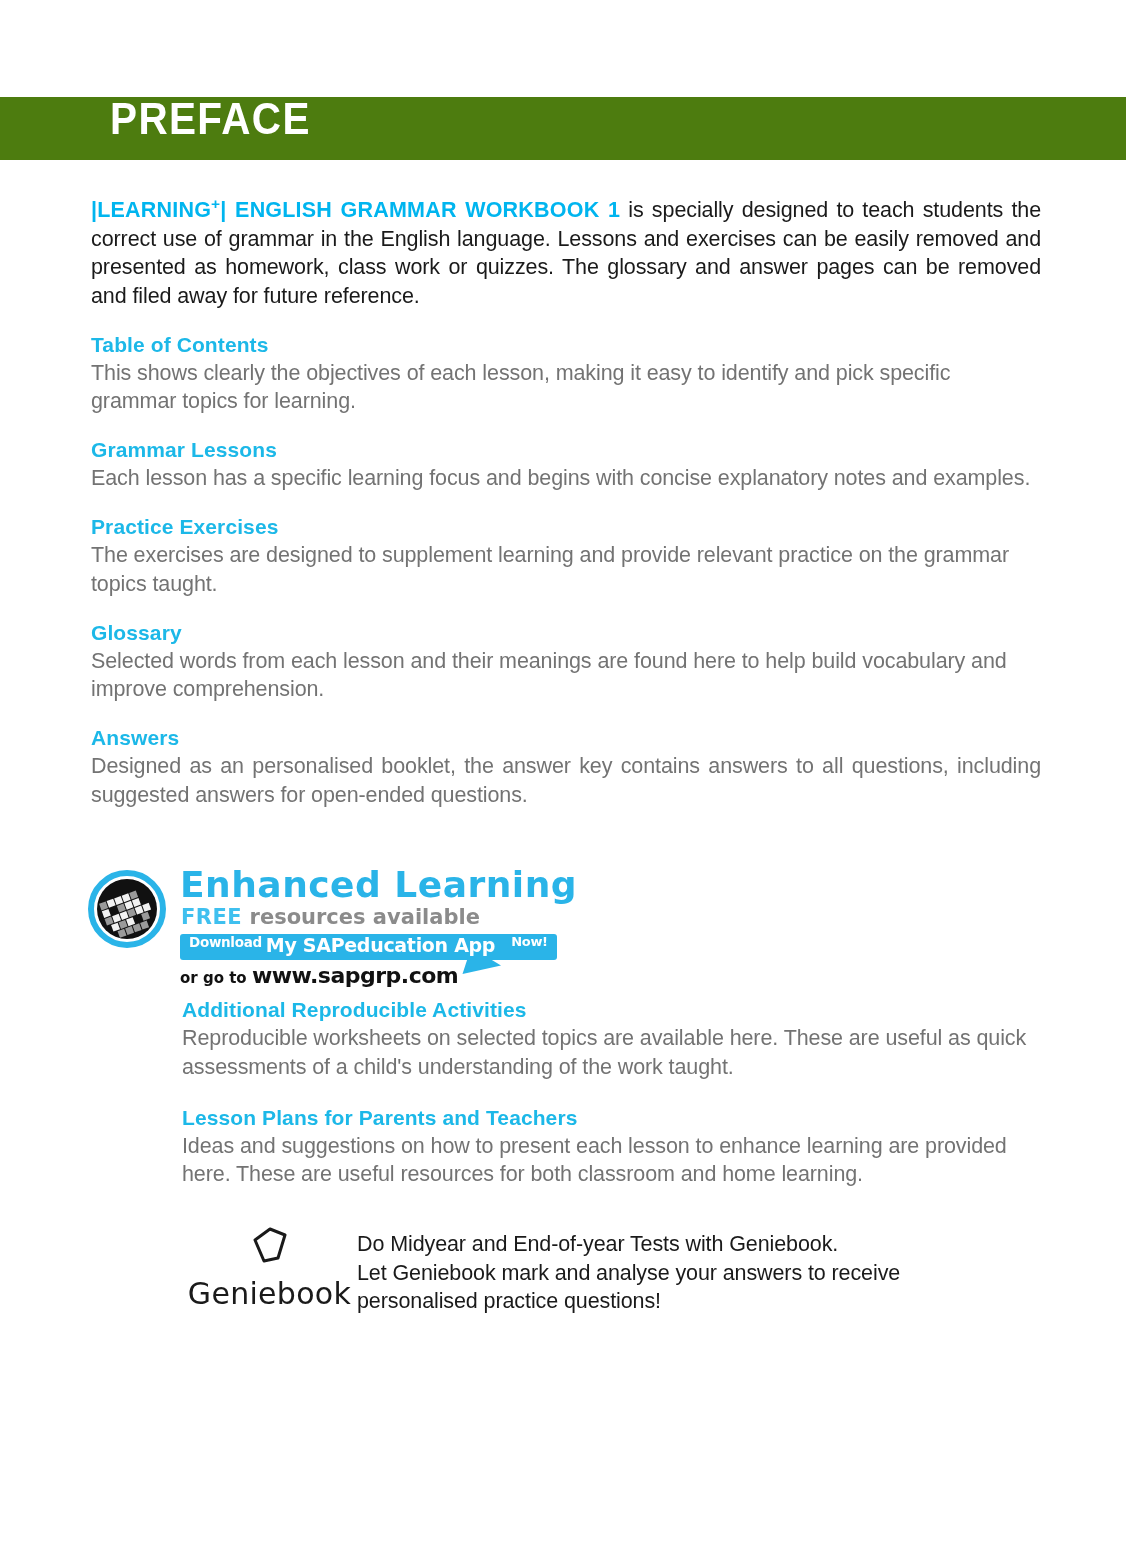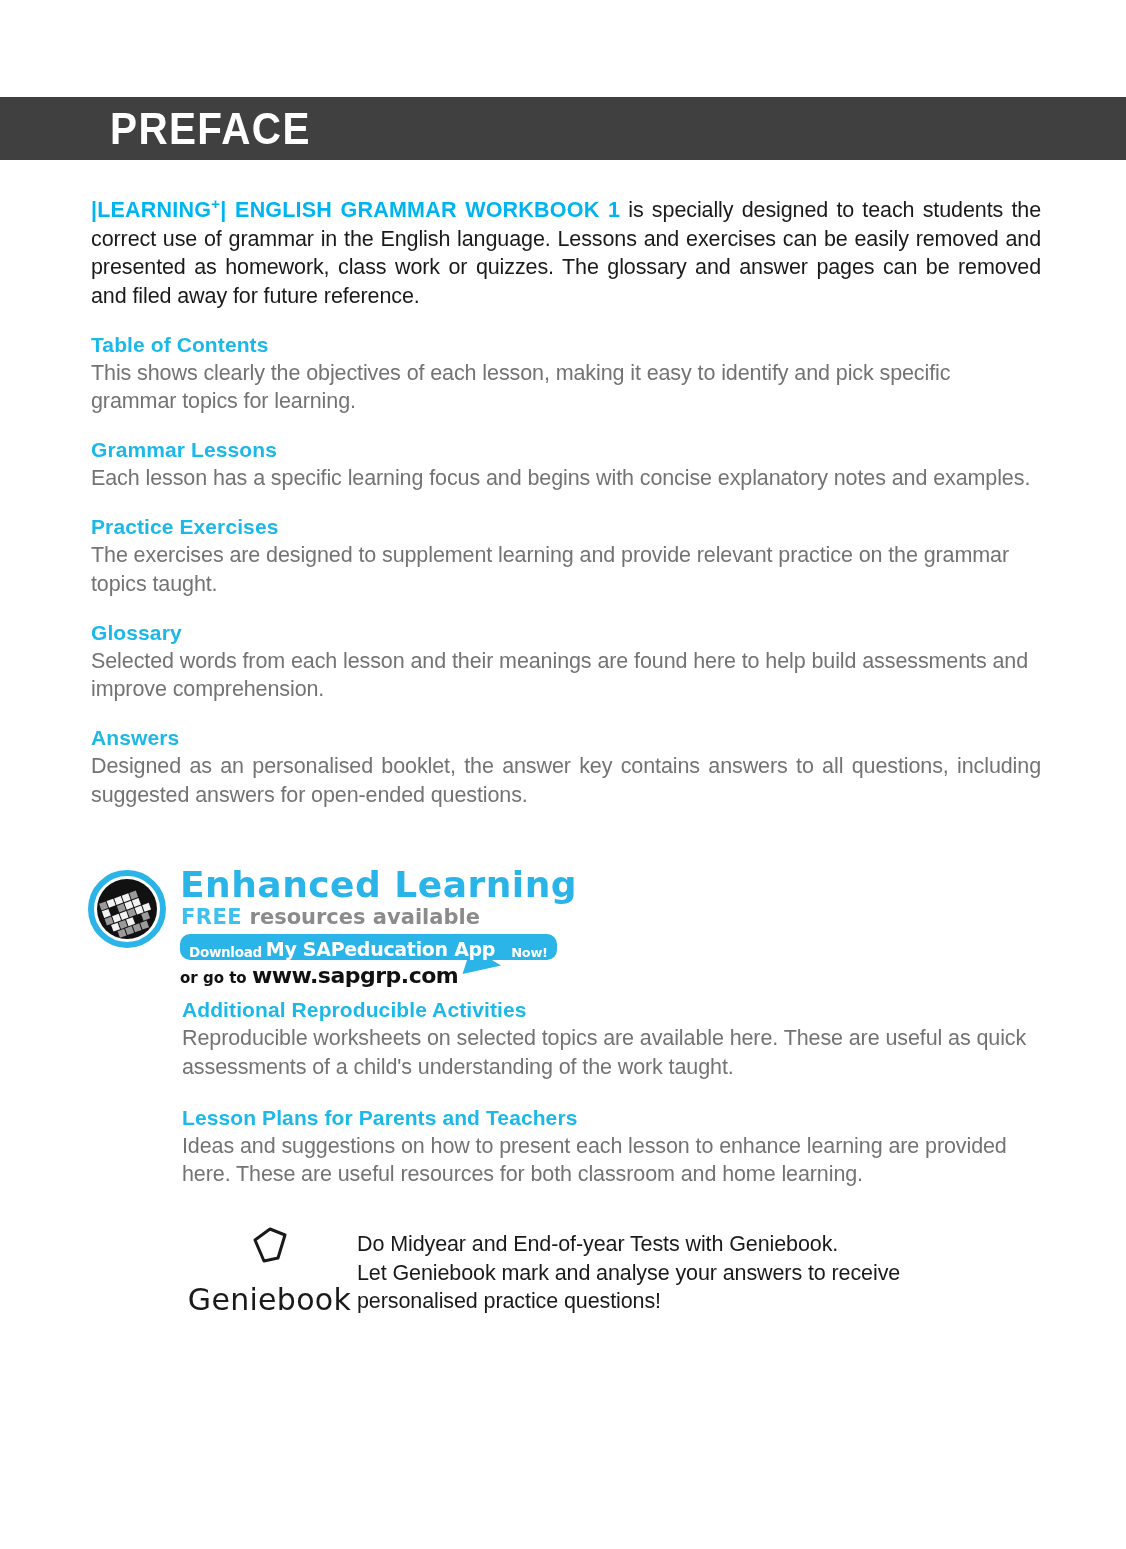--- a/index.html
+++ b/index.html
@@ -19,23 +19,23 @@
     overflow: hidden;
   }
 
   
   .header-bar {
     position: absolute;
     left: 0;
     top: 97px;
     width: 1126px;
     height: 63px;
-    background: #404040;
+    background: #4d7c0f;
     display: flex;
-    align-items: center;
+    align-items: flex-start;
   }
   .header-title {
     margin-left: 110px;
     color: #ffffff;
     font-size: 44px;
     font-weight: bold;
     letter-spacing: 1.5px;
     line-height: 1;
     transform: scaleX(0.92);
     transform-origin: left center;
@@ -147,24 +147,24 @@
   }
   .el-free .f { color: #3fc0ef; letter-spacing: 0.5px; }
   .el-free .r { color: #8b8b8b; }
 
   .el-banner {
     position: absolute;
     left: 92px;
     top: 68px;
     height: 26px;
     background: #2ab4e8;
-    border-radius: 10px;
+    border-radius: 3px;
     padding: 0 9px;
     display: flex;
-    align-items: flex-end;
+    align-items: flex-start;
     color: #ffffff;
     font-size: 17px;
     font-weight: bold;
     font-family: "DejaVu Sans", sans-serif;
     white-space: nowrap;
     letter-spacing: -0.3px;
   }
   .el-banner .small { font-size: 13.5px; margin-right: 4px; }
   .el-banner .big { font-size: 19px; }
   .el-banner .now { font-size: 13px; margin-left: 16px; }
@@ -217,21 +217,21 @@
     flex: none;
     text-align: center;
     padding-top: 2px;
   }
   .genie-gem { display: block; margin: 0 auto; }
   .genie-name {
     font-size: 30px;
     color: #1a1a1a;
     font-family: "DejaVu Sans", sans-serif;
     letter-spacing: 0.3px;
-    margin-top: 18px;
+    margin-top: 12px;
   }
   .genie-text {
     font-size: 21.5px;
     line-height: 1.33;
     color: #1a1a1a;
     padding-top: 6px;
     letter-spacing: -0.1px;
   }
 
   
@@ -272,21 +272,21 @@
       <div class="section-body">Each lesson has a specific learning focus and begins with concise explanatory notes and examples.</div>
     </div>
 
     <div class="section">
       <div class="section-heading">Practice Exercises</div>
       <div class="section-body left">The exercises are designed to supplement learning and provide relevant practice on the grammar topics taught.</div>
     </div>
 
     <div class="section">
       <div class="section-heading">Glossary</div>
-      <div class="section-body left">Selected words from each lesson and their meanings are found here to help build assessments and improve comprehension.</div>
+      <div class="section-body left">Selected words from each lesson and their meanings are found here to help build vocabulary and improve comprehension.</div>
     </div>
 
     <div class="section">
       <div class="section-heading">Answers</div>
       <div class="section-body">Designed as an personalised booklet, the answer key contains answers to all questions, including suggested answers for open-ended questions.</div>
     </div>
 
   </div>
 
   <div class="el-block">

